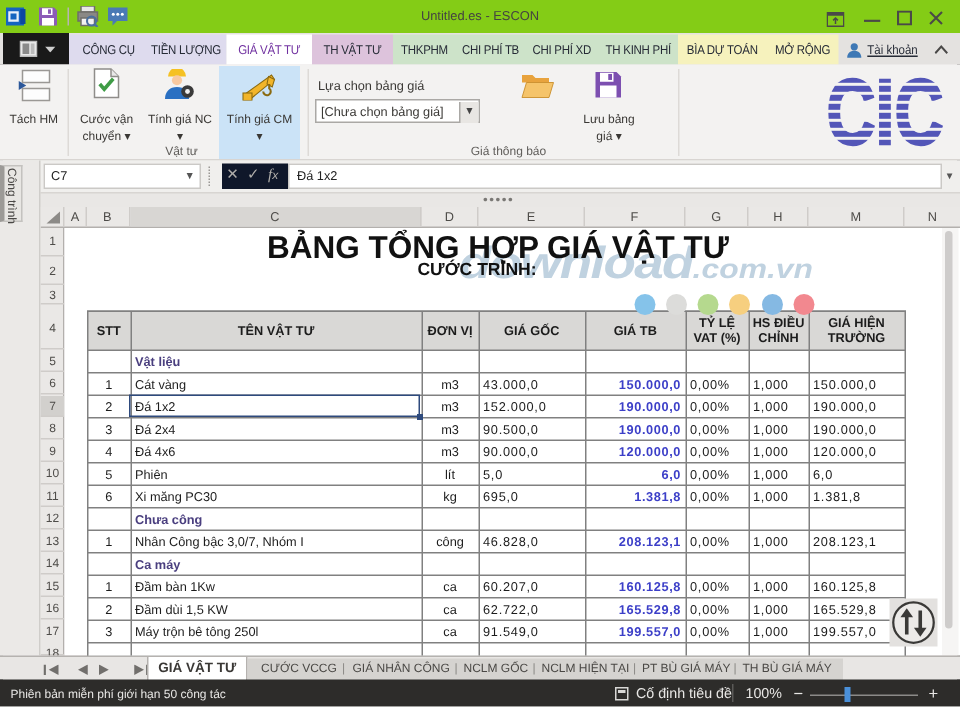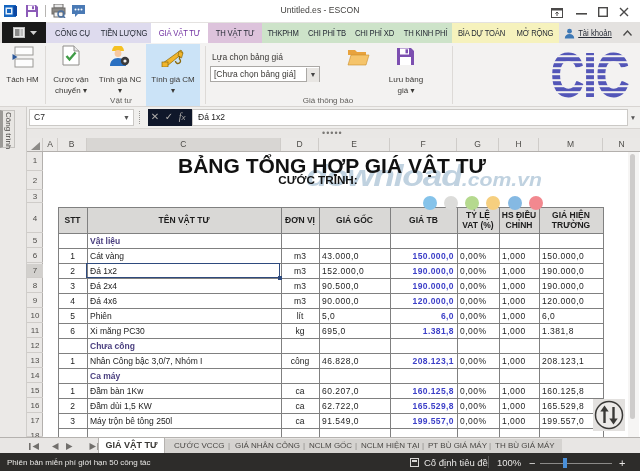--- a/index.html
+++ b/index.html
@@ -1,20 +1,20 @@
 <!DOCTYPE html>
 <html><head><meta charset="utf-8">
 <style>
 * { margin:0; padding:0; box-sizing:border-box; }
 html,body { width:640px; height:471px; }
 body { font-family:"Liberation Sans", sans-serif; position:relative; overflow:hidden; background:#e4e2e0; }
 .abs { position:absolute; }
 
 #win { position:absolute; left:0; top:0; width:640px; height:471px; border:1px solid #5a5855; border-left-width:2px; border-right-width:2px; }
-#titlebar { position:absolute; left:0; top:0; width:100%; height:22px; background:#ffffff; }
+#titlebar { position:absolute; left:0; top:0; width:100%; height:22px; background:#84cc16; }
 #title { position:absolute; left:0; right:0; top:5px; text-align:center; font-size:8.6px; color:#444341; }
 
 #tabrow { position:absolute; left:0; top:22px; width:100%; height:21px; background:#e4e2e0; }
 .rtab { position:absolute; top:1px; height:20px; line-height:20px; font-size:8.5px; letter-spacing:-0.2px; color:#262b36; text-align:center; white-space:nowrap; transform:scaleX(0.9); }
 .rbg { position:absolute; top:1px; height:20px; }
 
 #ribbon { position:absolute; left:0; top:43px; width:100%; height:64px; background:#f3f2f1; border-bottom:1px solid #d8d5d2; }
 .rbtn { position:absolute; top:2px; height:58px; text-align:center; font-size:8px; color:#3a3835; white-space:nowrap; }
 .rbtn .cap { position:absolute; left:0; right:0; top:29px; line-height:11px; }
 .rsep { position:absolute; top:3px; height:58px; width:1px; background:#dddad7; }
@@ -191,21 +191,21 @@
   <svg class="abs" style="left:396px;top:4px" width="19" height="19" viewBox="0 0 19 19">
       <path d="M1 1 h14 l3 3 v14 h-17 z" fill="#7c4fb0"></path>
       <rect x="4" y="1.5" width="9" height="6" fill="#fff"></rect>
       <rect x="9.5" y="2.3" width="2.5" height="4" fill="#7c4fb0"></rect>
       <rect x="4" y="10" width="11" height="8" fill="#fff"></rect>
     </svg>
   <div class="rbtn" style="left:380px;width:52px">
       <div class="cap">Lưu bảng<br>giá ▾</div>
     </div>
   <div class="rsep" style="left:452px"></div>
-  <div class="rgrouplabel" style="left:205px;width:206px">Giá thông báo</div>
+  <div class="rgrouplabel" style="left:216px;width:206px">Giá thông báo</div>
 
   <svg class="abs" style="left:551px;top:8px" width="80" height="47" viewBox="0 0 80 47">
     <defs>
         <mask id="cicm">
           <rect width="80" height="47" fill="#fff"></rect>
       <g fill="#000">
             <rect y="4.2" width="80" height="2"></rect>
             <rect y="10.2" width="80" height="2"></rect>
             <rect y="16.2" width="80" height="2"></rect>
             <rect y="22.2" width="80" height="2"></rect>

